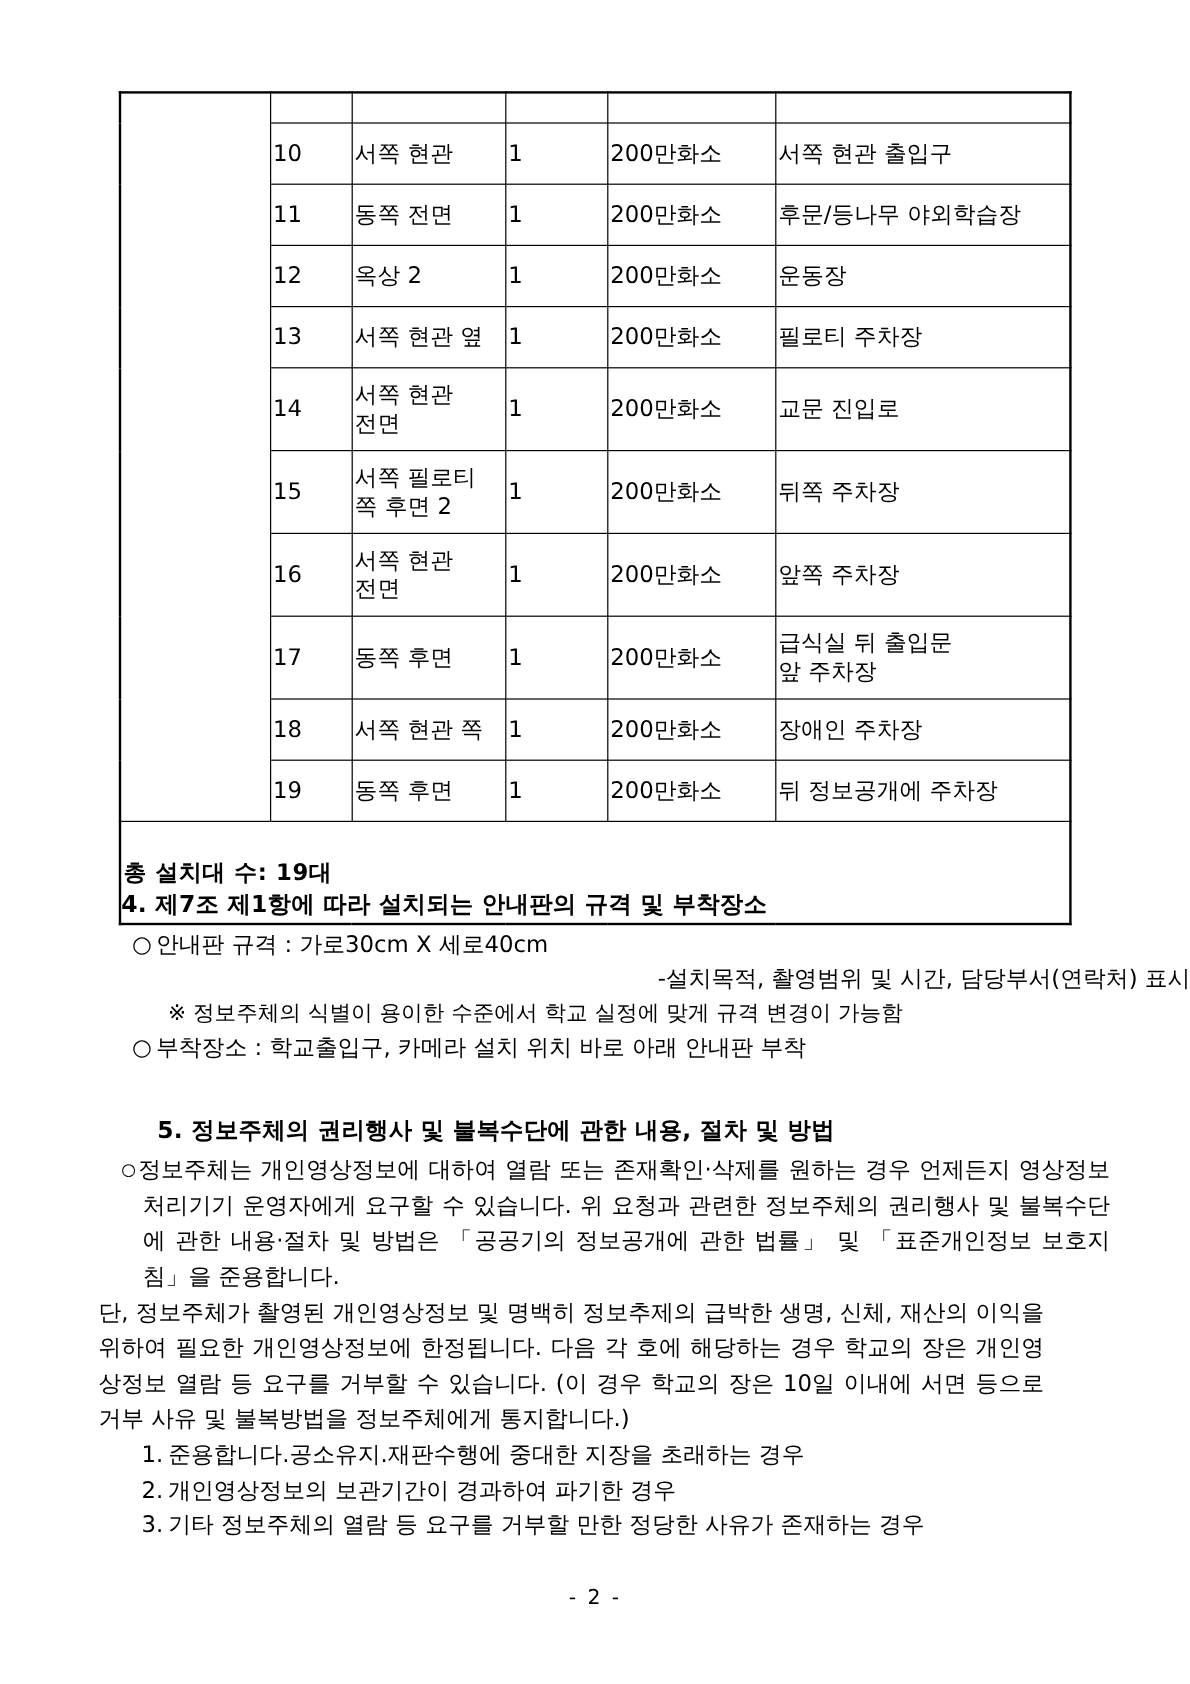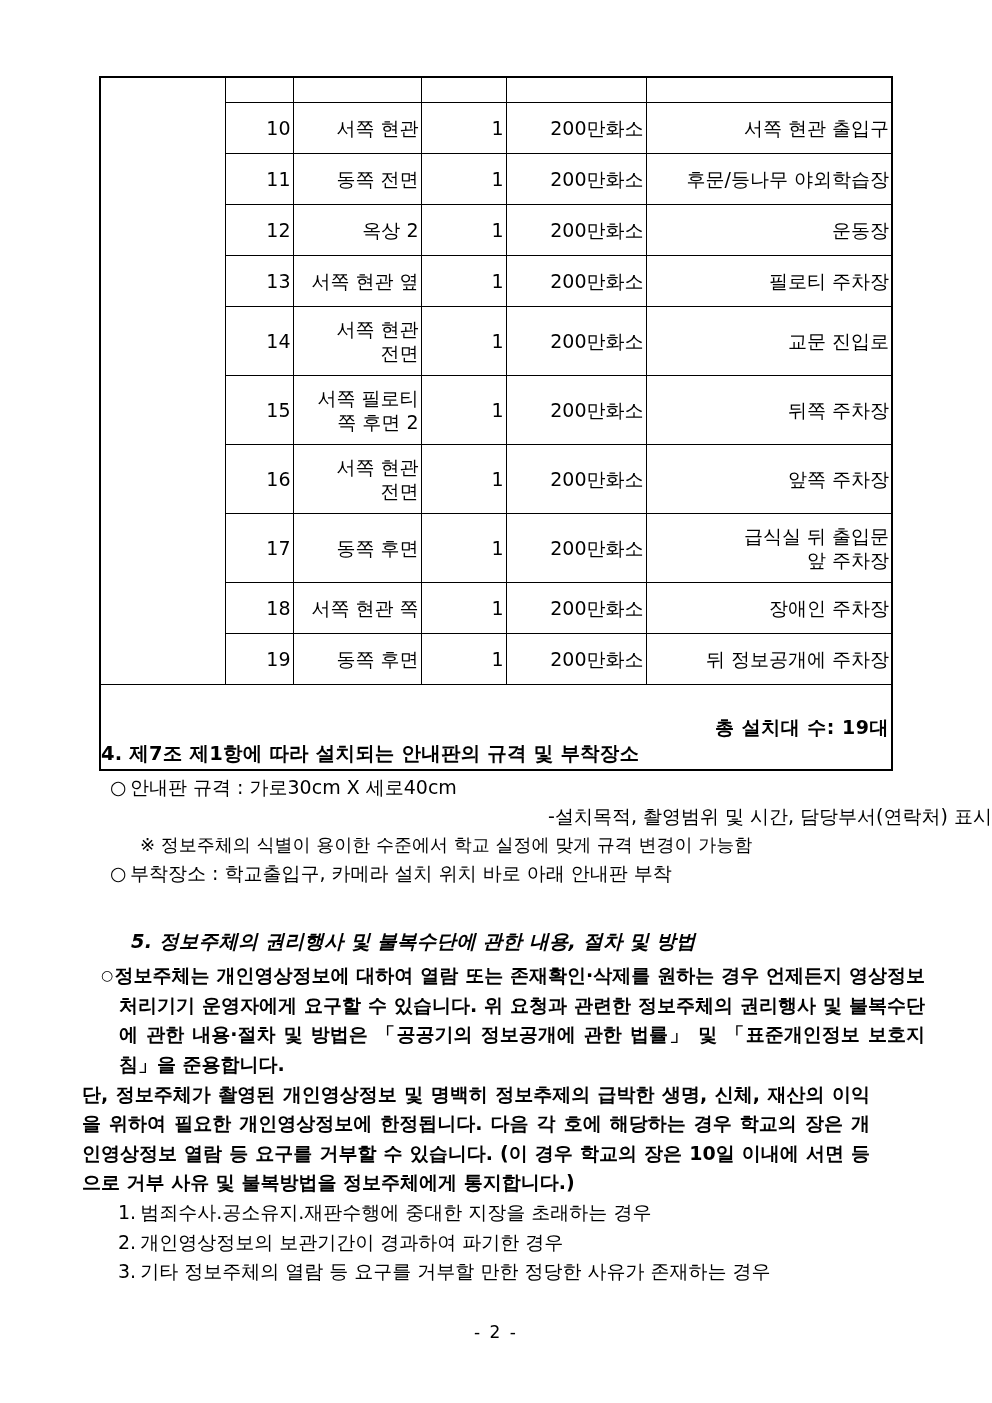--- a/index.html
+++ b/index.html
@@ -32,21 +32,21 @@
     width: 792px;
   }
   table.cam-table {
     border-collapse: collapse;
     width: 792px;
     table-layout: fixed;
     border: 2.5px solid #000;
   }
   table.cam-table td {
     border: 1px solid #000;
-    text-align: right;
+    text-align: left;
     vertical-align: middle;
     font-size: 19px;
     line-height: 1.28;
     padding: 4px 2px;
     font-family: "DejaVu Sans", "Liberation Sans", sans-serif;
   }
   
   col.c-merge { width: 125px; }
   col.c-no    { width: 68px;  }
   col.c-place { width: 128px; }
@@ -80,21 +80,21 @@
     left: 0;
     width: 992px;
   }
   .sec-head {
     font-weight: bold;
     font-size: 19.5px;
     letter-spacing: 0.2px;
     margin: 0 0 6px 13px;
     padding-left: 88px;
   }
-  .sec-head.sec5 { padding-left: 118px; font-style: italic; }
+  .sec-head.sec5 { padding-left: 118px; }
 
   .bullet-line {
     font-size: 19px;
     line-height: 1.52;
     padding-left: 110px;
     white-space: nowrap;
     margin: 0;
   }
   .bullet-line .mk {
     display: inline-block;
@@ -119,21 +119,20 @@
   
   .para {
     font-size: 19px;
     line-height: 1.56;
     margin: 0;
     width: 806px;
     margin-left: 101px;
     text-align: justify;
     text-justify: inter-character;
     text-align-last: left;
-    font-weight: bold;
   }
   .para .mk-small {
     font-size: 14px;
     vertical-align: 2px;
     padding-right: 1px;
   }
   .para.hang {
     padding-left: 18px;
     text-indent: -18px;
   }
@@ -286,21 +285,21 @@
 
   <div class="section" style="top: 928px;">
     <p class="sec-head sec5">5. 정보주체의 권리행사 및 불복수단에 관한 내용, 절차 및 방법</p>
 
     <p class="para hang"><span class="mk-small">○</span><span>정보주체는 개인영상정보에 대하여 열람 또는 존재확인·삭제를 원하는 경우 언제든지 영상정보처리기기 운영자에게 요구할 수 있습니다. 위 요청과 관련한 정보주체의 권리행사 및 불복수단에 관한 내용·절차 및 방법은 「공공기의 정보공개에 관한 법률」 및 「표준개인정보 보호지침」을 준용합니다.</span></p>
 
     <p class="para p2">단, 정보주체가 촬영된 개인영상정보 및 명백히 정보추제의 급박한 생명, 신체, 재산의 이익을 위하여 필요한 개인영상정보에 한정됩니다. 다음 각 호에 해당하는 경우 학교의 장은 개인영상정보 열람 등 요구를 거부할 수 있습니다. (이 경우 학교의 장은 10일 이내에 서면 등으로 거부 사유 및 불복방법을 정보주체에게 통지합니다.)</p>
 
     <div class="numlist">
       <p>
-        <span class="num">1.</span><span>범죄수사.공소유지.재판수행에 중대한 지장을 초래하는 경우</span>
+        <span class="num">1.</span><span>준용합니다.공소유지.재판수행에 중대한 지장을 초래하는 경우</span>
       </p>
       <p>
         <span class="num">2.</span><span>개인영상정보의 보관기간이 경과하여 파기한 경우</span>
       </p>
       <p>
         <span class="num">3.</span><span>기타 정보주체의 열람 등 요구를 거부할 만한 정당한 사유가 존재하는 경우</span>
       </p>
     </div>
   </div>
 

